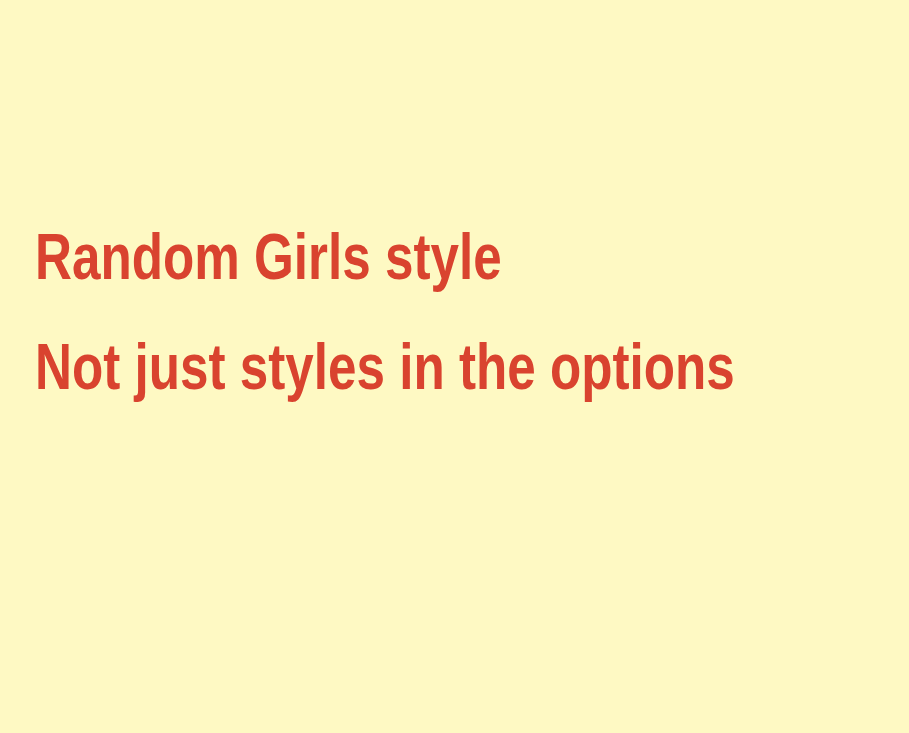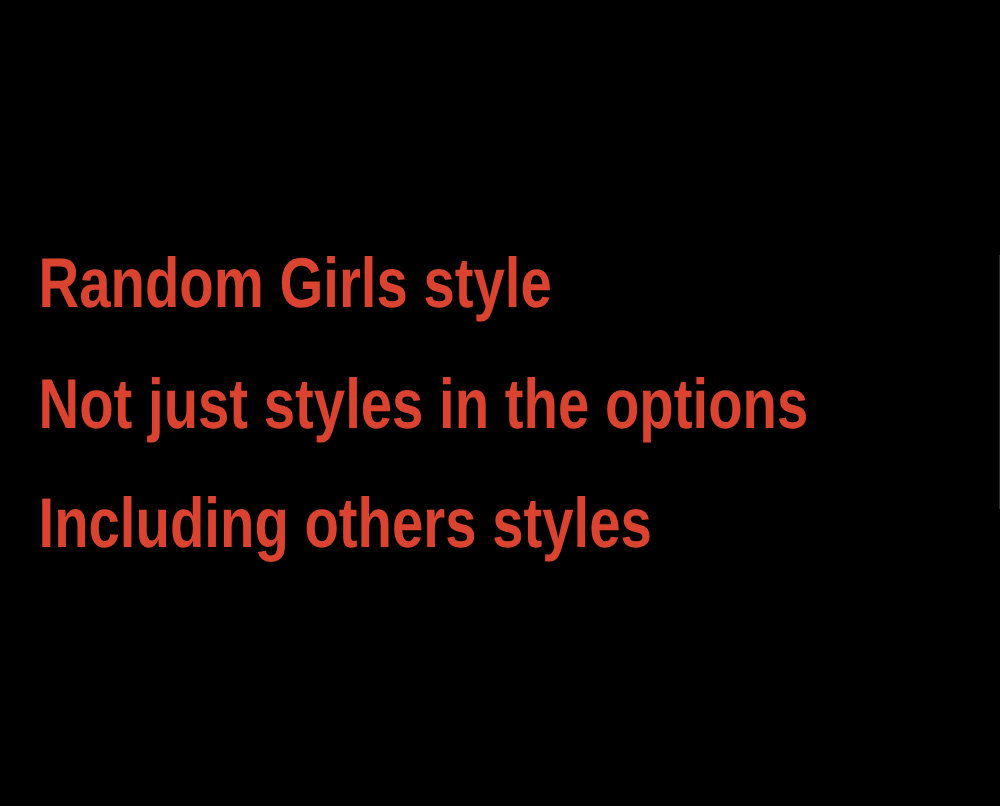--- a/index.html
+++ b/index.html
@@ -46,27 +46,24 @@
   }
 
   
   #line-1 { top: 203px; }
   #line-2 { top: 313px; text-align: right; }
   #line-3 { top: 421px; }
 </style>
 </head>
 <body>
 
-<div id="canvas" style="width: 909px; height: 733px; background: #000000;">
+<div id="canvas" style="width: 909px; height: 733px; background: #fef9c3;">
 
   <div class="text-block" id="line-1">
     <span class="headline" style="color: rgb(217, 67, 47);">Random Girls style</span>
   </div>
 
   <div class="text-block" id="line-2">
     <span class="headline" style="color: rgb(217, 67, 47);">Not just styles in the options</span>
   </div>
 
-  <div class="text-block" id="line-3">
-    <span class="headline" style="color: rgb(217, 67, 47);">Including others styles</span>
-  </div>
 
 </div>
 
 </body></html>

